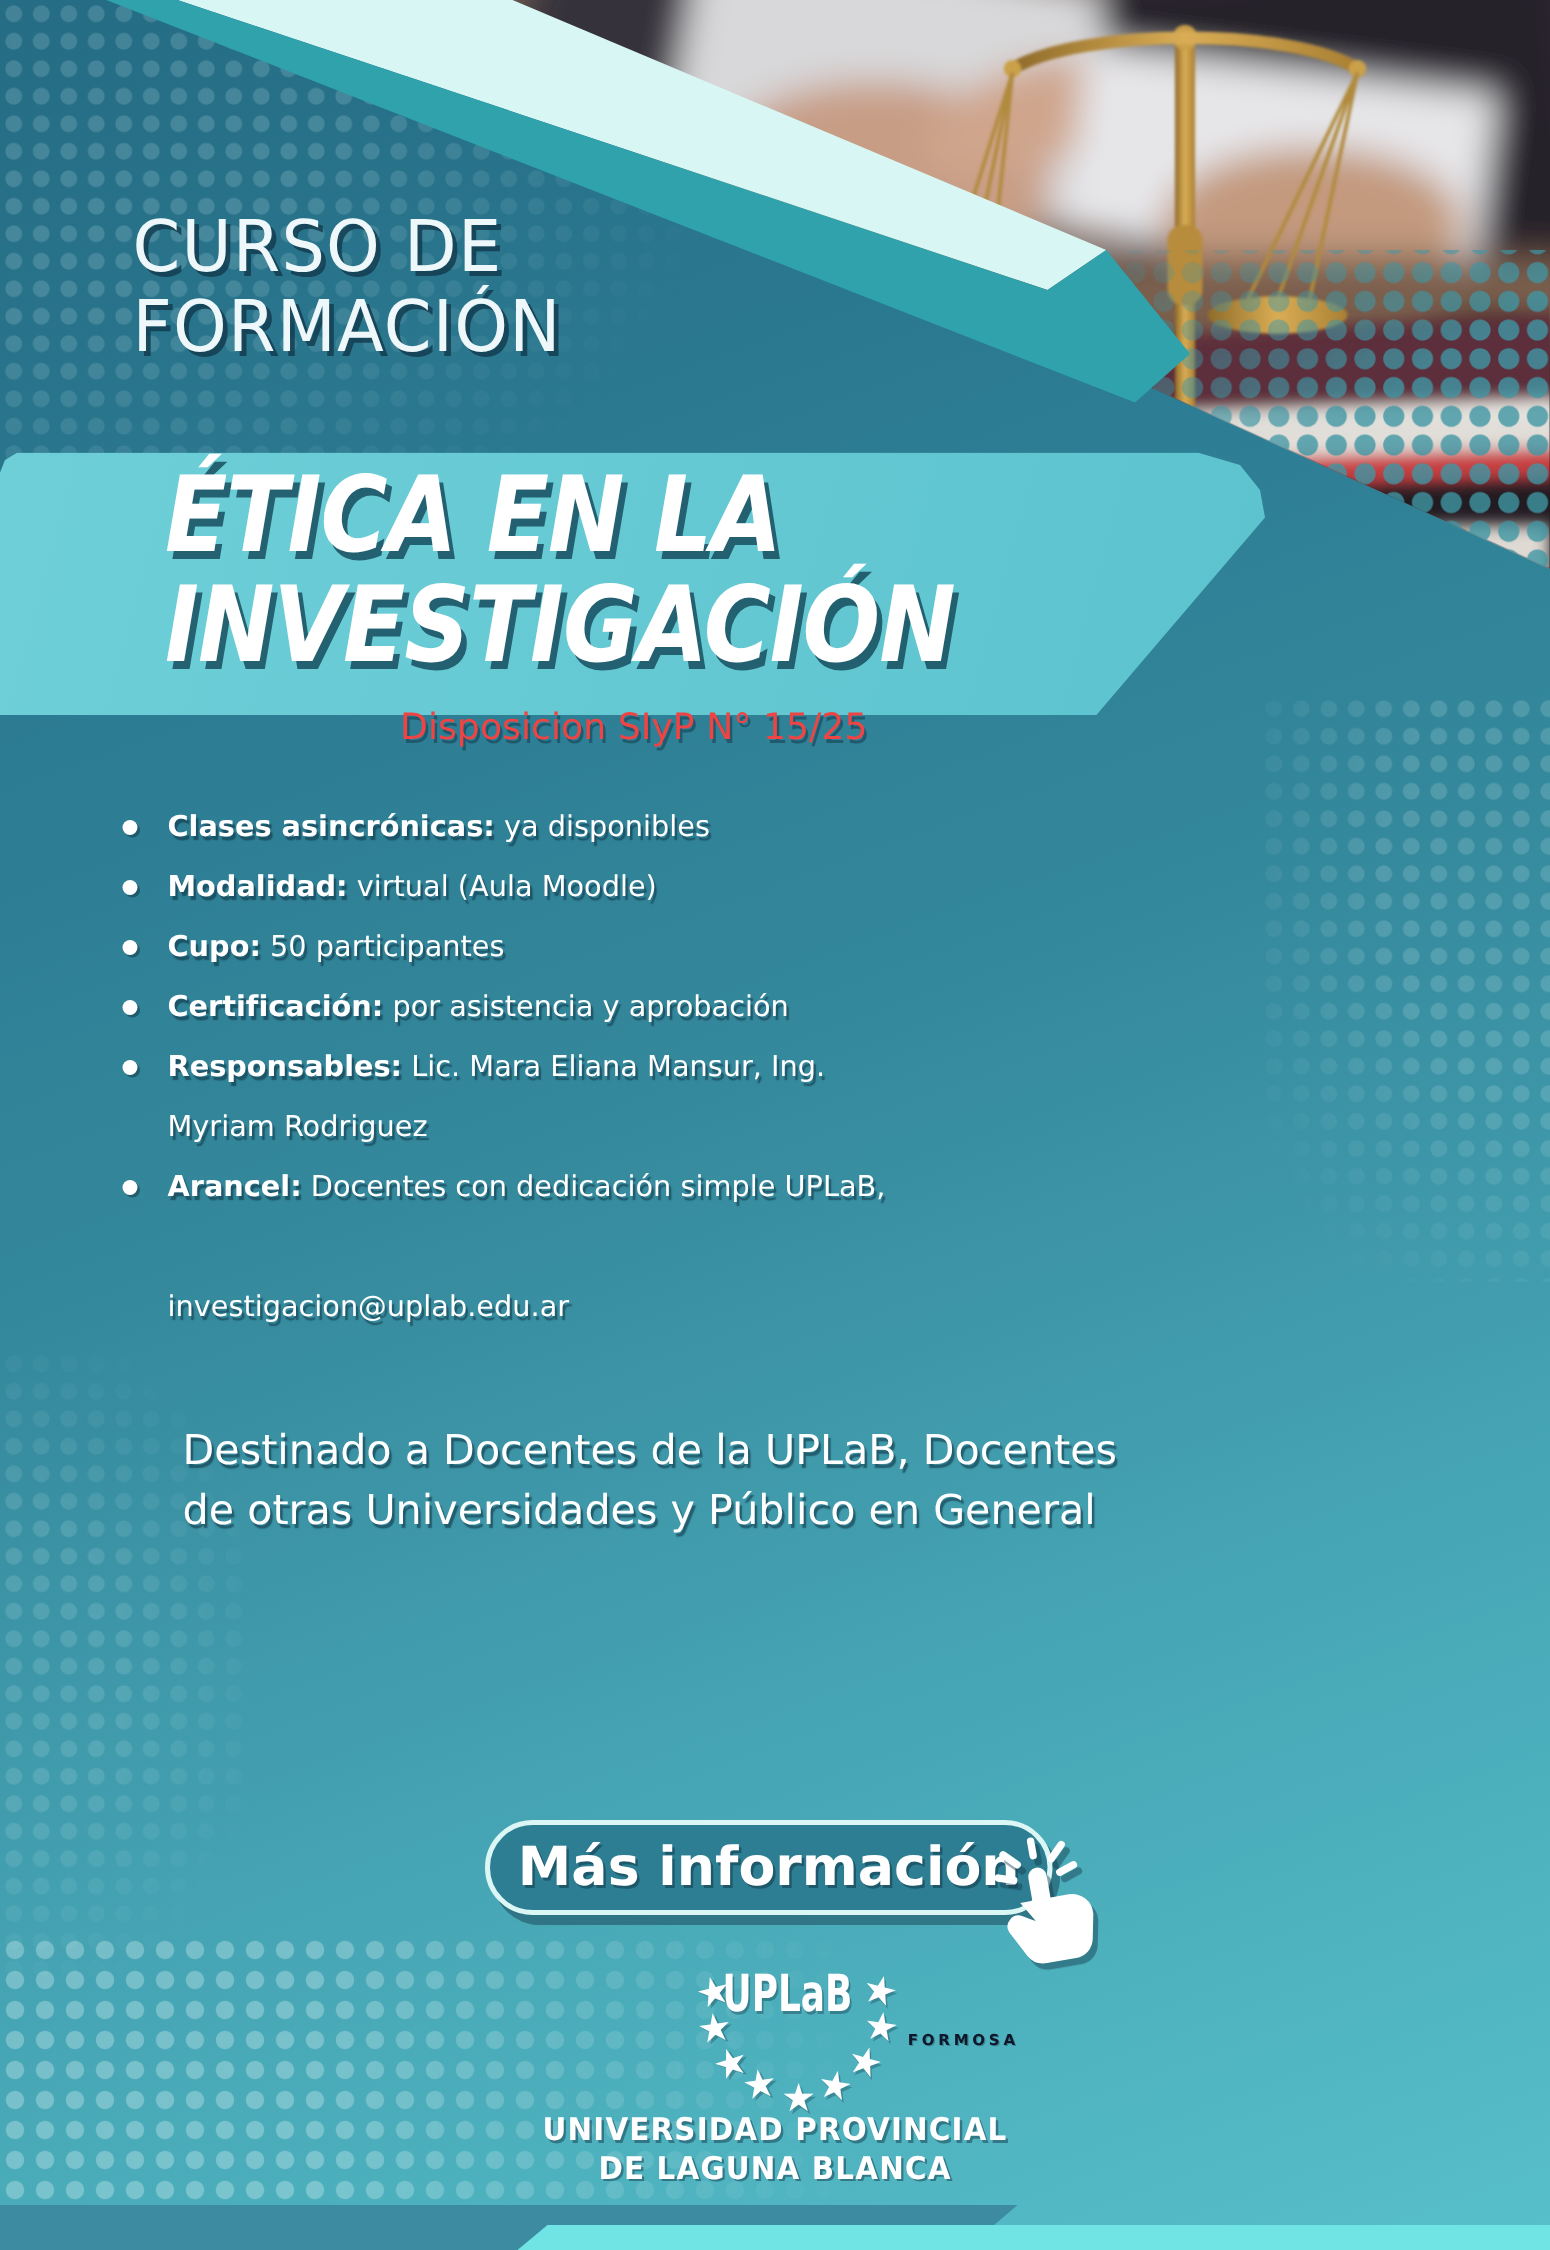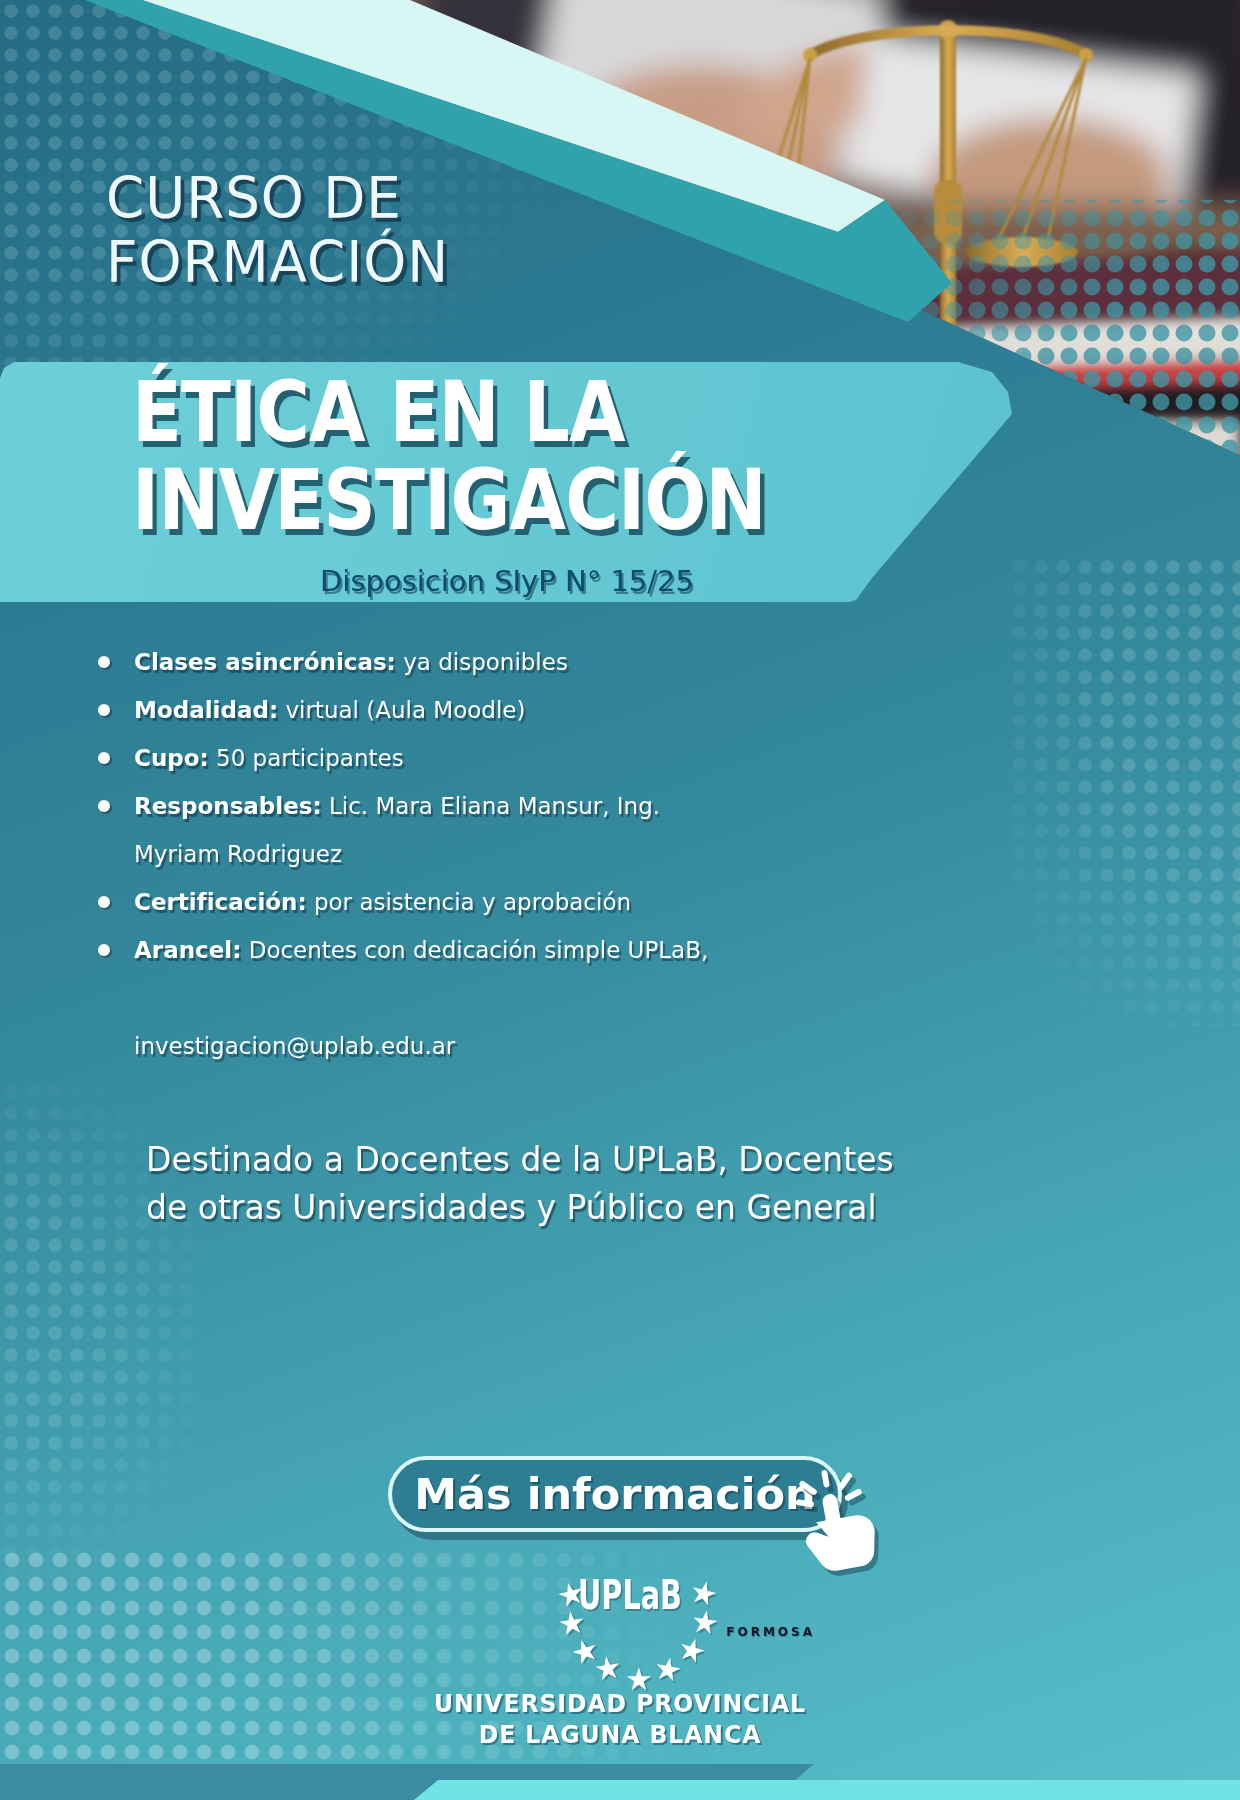--- a/index.html
+++ b/index.html
@@ -26,31 +26,31 @@
     -webkit-mask-image:linear-gradient(to right,#000 35%,transparent 96%);
     mask-image:linear-gradient(to right,#000 35%,transparent 96%);}
 
   .header-svg{position:absolute;left:0;top:0;}
 
   .kicker{position:absolute;left:106px;top:166px;color:#eef8fa;
     font-size:57px;line-height:64px;font-weight:400;letter-spacing:1px;
     transform:scaleX(.96);transform-origin:left top;
     text-shadow:4px 4px 0 rgba(18,58,76,.8);}
 
-  .banner{position:absolute;left:0;top:362px;width:1014px;height:240px;
+  .banner{position:absolute;left:0;top:362px;width:1014px;height:210px;
     background:linear-gradient(105deg,#6ecfd8 0%,#5cc3ce 100%);
     clip-path:polygon(14px 0,958px 0,992px 10px,1008px 30px,1012px 52px,
-      872px 216px,856px 238px,830px 246px,0 246px,0 16px,4px 6px);}
+      872px 216px,856px 238px,830px 246px,0 246px,0 16px,4px 6px);font-style:italic;}
   .title{position:absolute;left:132px;top:6px;color:#ffffff;
     font-size:84px;line-height:88px;font-weight:800;letter-spacing:-1px;
     transform:scaleX(.87);transform-origin:left top;
     text-shadow:5px 6px 0 rgba(23,77,95,.85);white-space:nowrap;}
 
   .disposition{position:absolute;left:0;top:564px;width:1014px;margin:0;
-    text-align:center;font-size:29px;color:#0c4a6e;
+    text-align:center;font-size:29px;color:#ef4444;
     text-shadow:2px 3px 0 rgba(18,58,76,.55);}
 
   ul.details{position:absolute;left:96px;top:638px;width:1080px;
     margin:0;padding:0;list-style:none;}
   ul.details li{position:relative;padding-left:38px;color:#ffffff;
     font-size:23px;line-height:48px;text-shadow:2px 3px 1px rgba(15,52,68,.6);}
   ul.details b{font-weight:700;}
   .bdot{position:absolute;left:2px;top:18px;width:12px;height:12px;
     border-radius:50%;background:#fff;box-shadow:2px 2px 0 rgba(15,52,68,.5);}
 
@@ -194,24 +194,24 @@
 <p class="disposition">Disposicion SIyP N° 15/25</p>
 
 <ul class="details">
   <li><span class="bdot"></span>
     <b>Clases asincrónicas:</b> <span>ya disponibles</span></li>
   <li><span class="bdot"></span>
     <b>Modalidad:</b> <span>virtual (Aula Moodle)</span></li>
   <li><span class="bdot"></span>
     <b>Cupo:</b> <span>50 participantes</span></li>
   <li><span class="bdot"></span>
+    <b>Certificación:</b> <span>por asistencia y aprobación</span></li>
+  <li><span class="bdot"></span>
     <b>Responsables:</b> <span>Lic. Mara Eliana Mansur, Ing.</span><br>
     <span>Myriam Rodriguez</span></li>
-  <li><span class="bdot"></span>
-    <b>Certificación:</b> <span>por asistencia y aprobación</span></li>
   <li><span class="bdot"></span>
     <b>Arancel:</b> <span>Docentes con dedicación simple UPLaB,</span><br>
     <br>
     <span>investigacion@uplab.edu.ar</span></li>
 </ul>
 
 <p class="destined">
   <span>Destinado a Docentes de la UPLaB, Docentes</span><br>
   <span>de otras Universidades y Público en General</span>
 </p>

